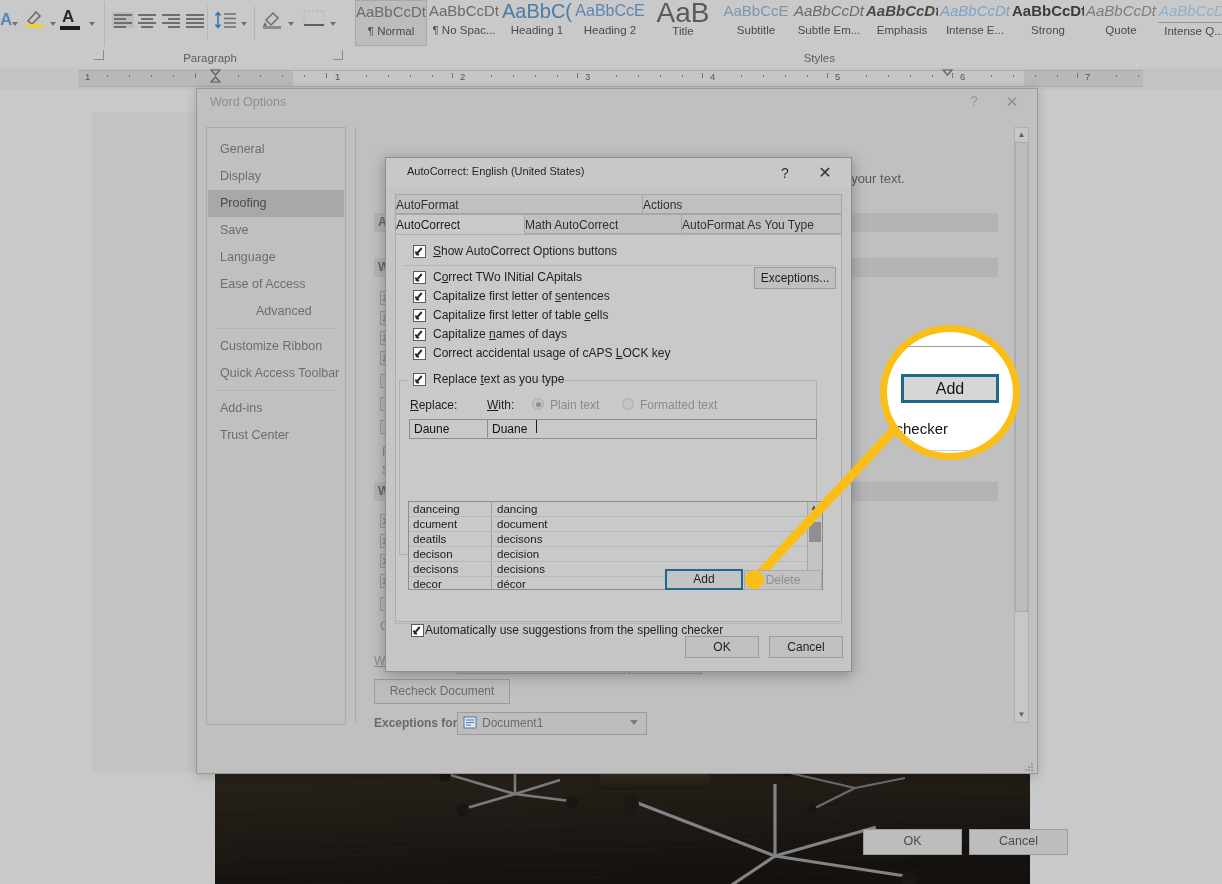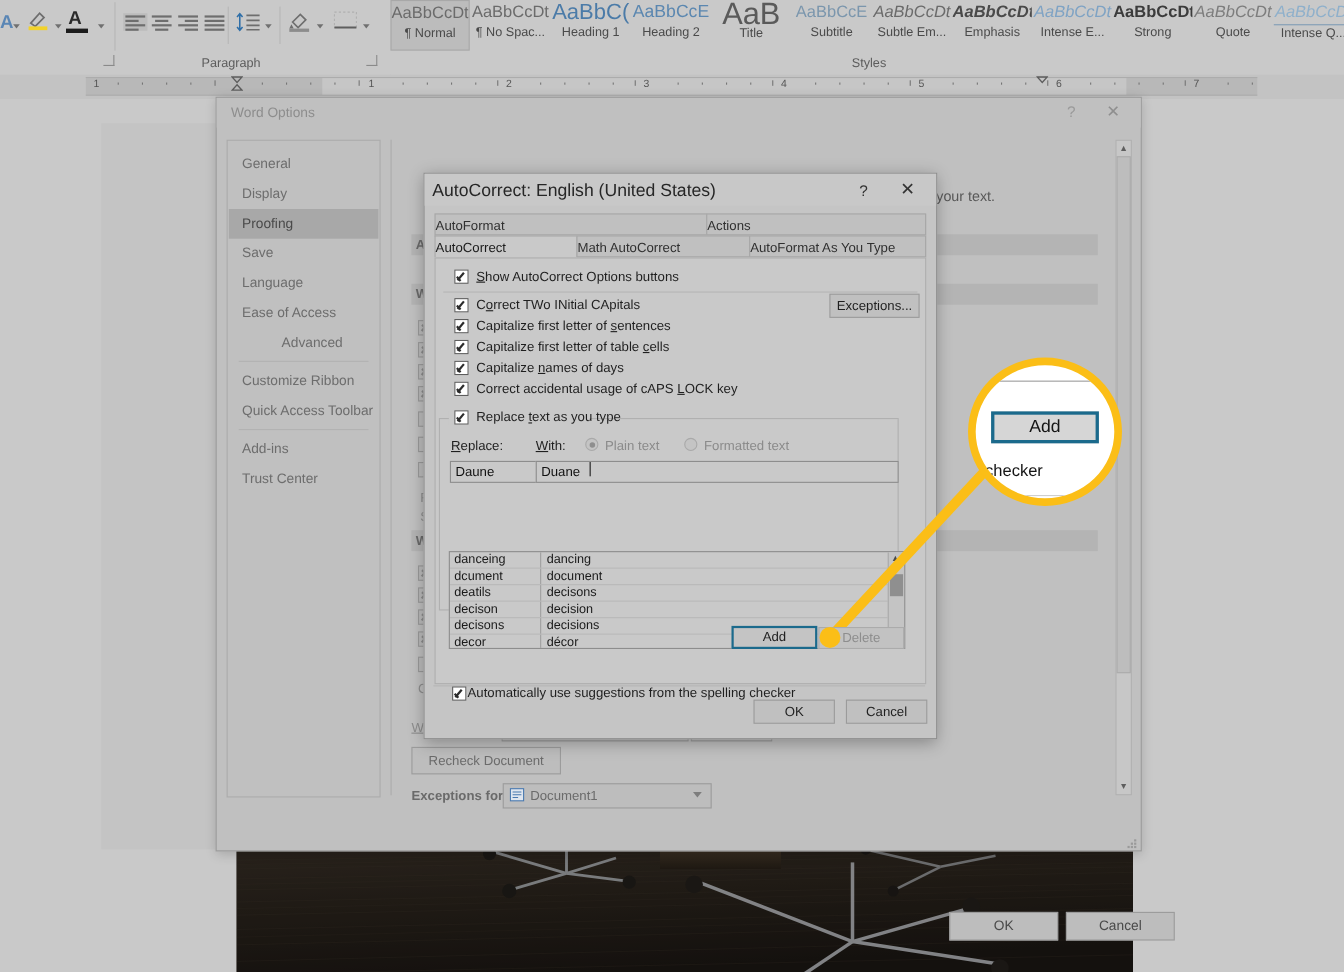--- a/index.html
+++ b/index.html
@@ -80,21 +80,21 @@
   .sb-arrow{position:absolute;left:0;width:13px;height:14px;text-align:center;font-size:8px;color:#5e5e5e;line-height:14px;}
   #sb-thumb{position:absolute;left:0;top:14px;width:13px;height:470px;background:#bdbdbd;border:1px solid #ababab;box-sizing:border-box;}
 
   #wo-footer-ok{position:absolute;left:666px;top:740px;width:97px;height:24px;}
   #wo-footer-cancel{position:absolute;left:772px;top:740px;width:97px;height:24px;}
   #wo-resize{position:absolute;right:3px;bottom:2px;width:10px;height:10px;}
 
   
   #autocorrect{position:absolute;left:385px;top:157px;width:465px;height:513px;background:#c5c5c5;border:1px solid #8e8e8e;box-shadow:0 3px 14px rgba(0,0,0,.30);}
   #ac-title{position:absolute;left:0;top:0;width:465px;height:29px;background:#c8c8c8;}
-  #ac-title-text{position:absolute;left:7px;top:7px;font-size:16px;color:#262626;}
+  #ac-title-text{position:absolute;left:21px;top:7px;font-size:11px;color:#262626;}
   #ac-help{position:absolute;right:55px;top:4px;width:22px;height:22px;text-align:center;line-height:22px;font-size:14px;color:#333;cursor:pointer;}
   #ac-close{position:absolute;right:12px;top:4px;width:28px;height:22px;text-align:center;line-height:22px;font-size:16px;color:#333;cursor:pointer;}
 
   
   .ac-tabrow{position:absolute;height:20px;}
   .ac-tab{position:absolute;height:20px;line-height:20px;font-size:12px;color:#303030;background:#c0c0c0;border:1px solid #a6a6a6;box-sizing:border-box;cursor:pointer;}
   .ac-tab.active{background:#c9c9c9;border-bottom:1px solid #c9c9c9;color:#1b1b1b;}
   #ac-body{position:absolute;left:9px;top:76px;width:447px;height:388px;background:#c9c9c9;border:1px solid #aeaeae;box-sizing:border-box;}
 
   .cb{position:absolute;width:13px;height:13px;border:1px solid #5c5c5c;background:#fff;box-sizing:border-box;}
@@ -260,21 +260,21 @@
       <div class="style-name">Strong</div>
     </div>
     <div class="style-item" style="left:730px;">
       <div class="style-preview" style="font-style:italic;color:#7d7d7d;">AaBbCcDt</div>
       <div class="style-name">Quote</div>
     </div>
     <div class="style-item" style="left:803px;">
       <div class="style-preview style-underline" style="color:#8fb0cb;font-style:italic;">AaBbCcDt</div>
       <div class="style-name">Intense Q...</div>
     </div>
-    <div class="grp-label" style="left:390px;top:52px;width:90px;">Styles</div>
+    <div class="grp-label" style="left:390px;top:52px;width:90px;text-align:right;">Styles</div>
   </div>
 </div>
 
 <div id="ruler">
   <div id="ruler-track">
     <div id="ruler-active"></div>
   </div>
   <div class="rt" style="left:85px;">1</div>
   <div class="rtick" style="left:107px;"></div>
     <div class="rtick" style="left:129px;"></div>

